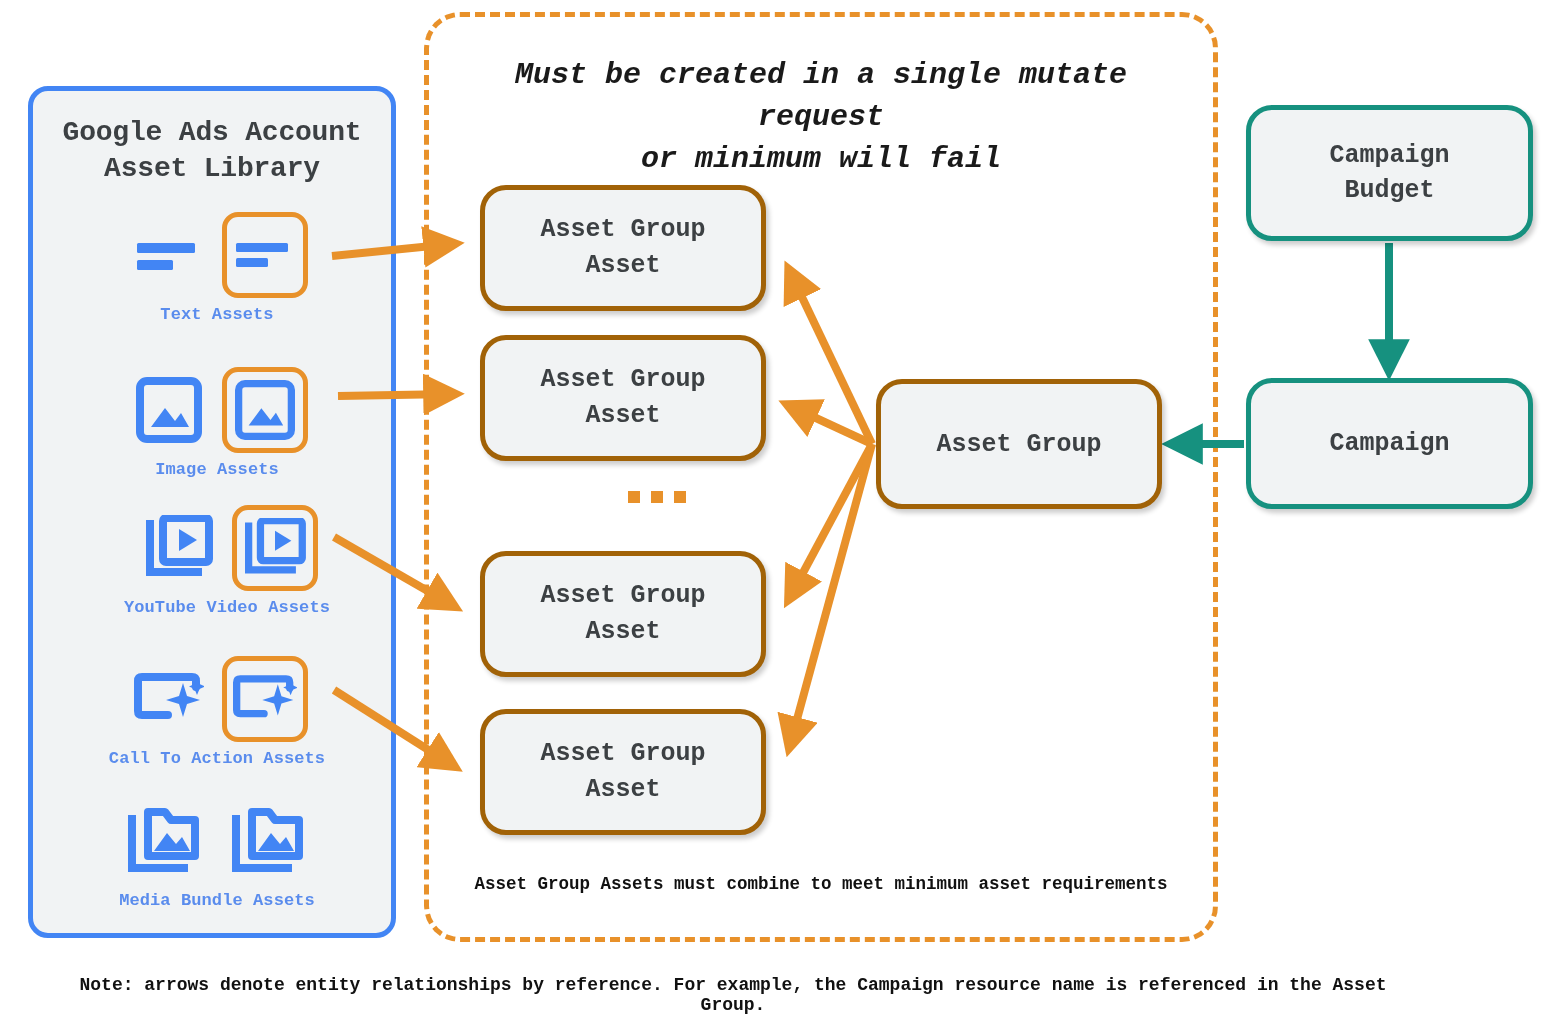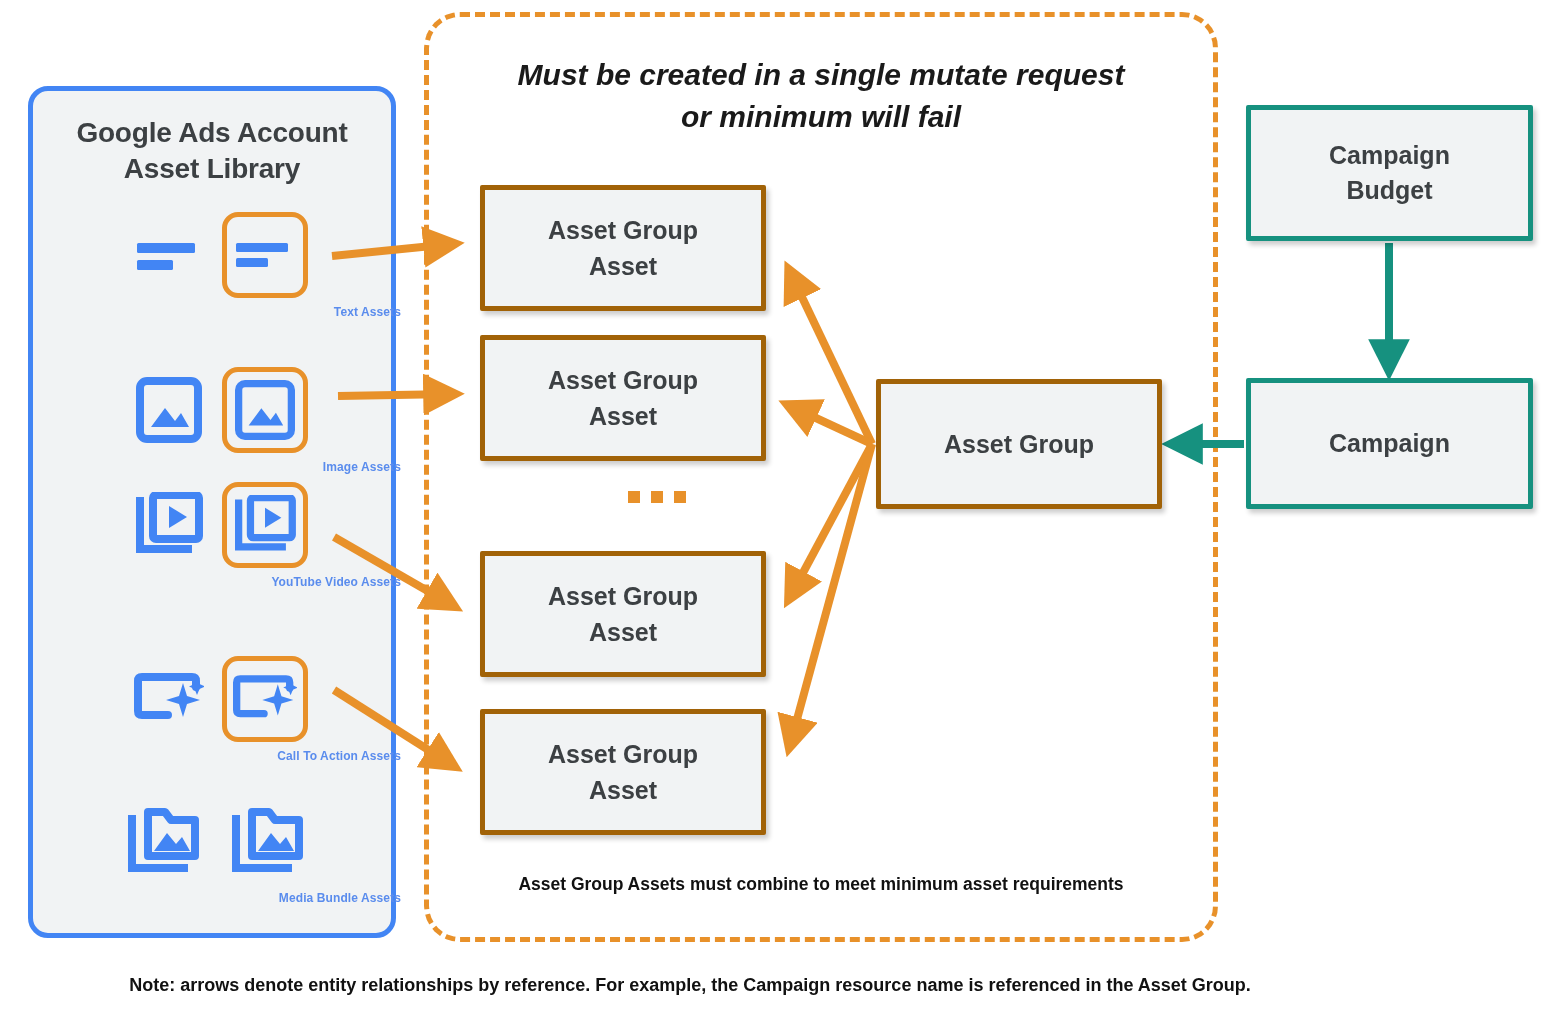--- a/index.html
+++ b/index.html
@@ -12,20 +12,21 @@
     height: 1017px;
     position: relative;
     font-family: "Liberation Sans", sans-serif;
     overflow: hidden;
   }
   #stage {
     position: absolute;
     left: 0; top: 0;
     width: 1392px;
     height: 1017px;
+    font-family: Liberation Mono, monospace;
   }
 
   
   #asset-library {
     position: absolute;
     left: 28px;
     top: 86px;
     width: 368px;
     height: 852px;
     background: #f1f3f4;
@@ -65,26 +66,25 @@
     display: flex;
     align-items: center;
     justify-content: center;
     box-sizing: border-box;
   }
   .icon-wrap.ringed {
     border: 5px solid #e8912a;
     border-radius: 16px;
   }
   .asset-label {
-    font-size: 12px;
+    font-size: 17px;
     font-weight: bold;
     color: #5a8ced;
     margin-top: 2px;
     letter-spacing: 0.1px;
-    text-align: right;
   }
 
   
   #mutate-box {
     position: absolute;
     left: 424px;
     top: 12px;
     width: 794px;
     height: 930px;
     border: 5px dashed #e8912a;
@@ -116,21 +116,21 @@
     font-weight: bold;
     color: #111111;
     z-index: 4;
   }
 
   
   .node {
     position: absolute;
     background: #f1f3f4;
     box-sizing: border-box;
-    border-radius: 2px;
+    border-radius: 26px;
     display: flex;
     align-items: center;
     justify-content: center;
     text-align: center;
     color: #3c4043;
     box-shadow: 3px 4px 5px rgba(0,0,0,0.20);
     z-index: 5;
   }
   .node.orange { border: 5px solid #a16207; }
   .node.teal   { border: 5px solid #16917f; }
@@ -204,20 +204,21 @@
   #bottom-note {
     position: absolute;
     left: 0;
     top: 975px;
     width: 1380px;
     text-align: center;
     font-size: 18px;
     font-weight: bold;
     color: #111111;
     z-index: 6;
+    padding-left: 43px;
   }
 </style>
 </head>
 <body>
 
 <div id="stage">
 
   <div id="mutate-box"></div>
 
   <div id="mutate-title">
@@ -260,21 +261,21 @@
         <div class="icon-wrap ringed">
           <svg width="60" height="60" viewBox="0 0 66 66" aria-hidden="true">
             <rect x="4" y="4" width="58" height="58" rx="7" fill="none" stroke="#4285f4" stroke-width="8"></rect>
             <path d="M15 50 L29 31 L39 44 L45 36 L53 50 Z" fill="#4285f4"></path>
           </svg>
         </div>
       </div>
       <div class="asset-label">Image Assets</div>
     </div>
 
-    <div class="asset-entry" style="top:386px;">
+    <div class="asset-entry" style="top:409px;padding-left:10px;">
       <div class="asset-icons">
         <div class="icon-wrap">
           <svg width="68" height="66" viewBox="0 0 68 66" aria-hidden="true">
             <path d="M5 9 L5 57 L53 57" fill="none" stroke="#4285f4" stroke-width="8" stroke-linecap="square"></path>
             <rect x="18" y="3" width="46" height="44" rx="3" fill="none" stroke="#4285f4" stroke-width="8"></rect>
             <path d="M34 14 L52 25 L34 36 Z" fill="#4285f4"></path>
           </svg>
         </div>
         <div class="icon-wrap ringed">
           <svg width="62" height="60" viewBox="0 0 68 66" aria-hidden="true">

